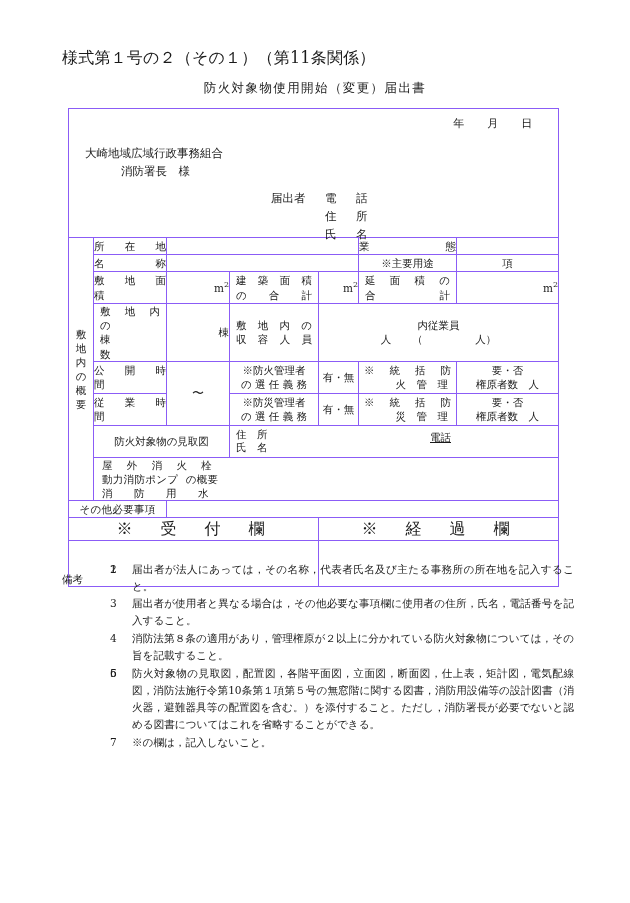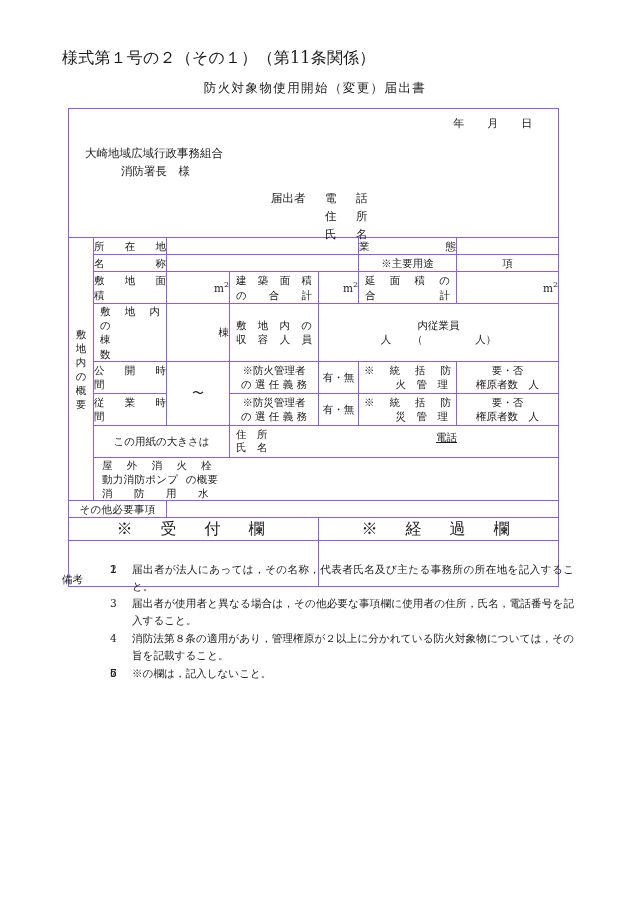--- a/index.html
+++ b/index.html
@@ -318,27 +318,27 @@
         <div class="just-s">※　統　括　防</div>
         <div class="r">災　管　理</div>
       </td>
       <td class="ctr stack2">
         <div>要・否</div>
         <div>権原者数　人</div>
       </td>
     </tr>
 
     <tr class="row2">
-      <td colspan="2" class="ctr">この用紙の大きさは</td>
+      <td colspan="2" class="ctr">防火対象物の見取図</td>
       <td colspan="6" style="position:relative;">
         <div class="stack2 pad-l" style="display:inline-block;">
           <div>住　所</div>
           <div>氏　名</div>
         </div>
-        <span style="position:absolute; left:206px; top:4px;text-decoration:underline;">電話</span>
+        <span style="position:absolute; left:200px; top:4px;text-decoration:underline;">電話</span>
       </td>
     </tr>
 
     <tr>
       <td colspan="8" class="hydrant">
         <div class="h-row h-a">屋 外 消 火 栓</div>
         <div class="h-row h-b"><span>動力消防ポンプ</span>&nbsp;&nbsp;<span>の概要</span></div>
         <div class="h-row h-c">消　防　用　水</div>
       </td>
     </tr>
@@ -360,18 +360,18 @@
     </table>
 
   <div class="remarks">
     <div class="rm-head">備考</div>
     <ol class="rm-list">
       <li><span class="num">1</span></li>
       <li><span class="num">2</span><span>届出者が法人にあっては，その名称，代表者氏名及び主たる事務所の所在地を記入すること。</span></li>
       <li><span class="num">3</span><span>届出者が使用者と異なる場合は，その他必要な事項欄に使用者の住所，氏名，電話番号を記入すること。</span></li>
       <li><span class="num">4</span><span>消防法第８条の適用があり，管理権原が２以上に分かれている防火対象物については，その旨を記載すること。</span></li>
       <li><span class="num">5</span></li>
-      <li><span class="num">6</span></li>
+      <li><span class="num">6</span><span>防火対象物の見取図，配置図，各階平面図，立面図，断面図，仕上表，矩計図，電気配線図，消防法施行令第10条第１項第５号の無窓階に関する図書，消防用設備等の設計図書（消火器，避難器具等の配置図を含む。）を添付すること。ただし，消防署長が必要でないと認める図書についてはこれを省略することができる。</span></li>
       <li><span class="num">7</span><span>※の欄は，記入しないこと。</span></li>
     </ol>
   </div>
 
 </div>
 
 </body></html>

